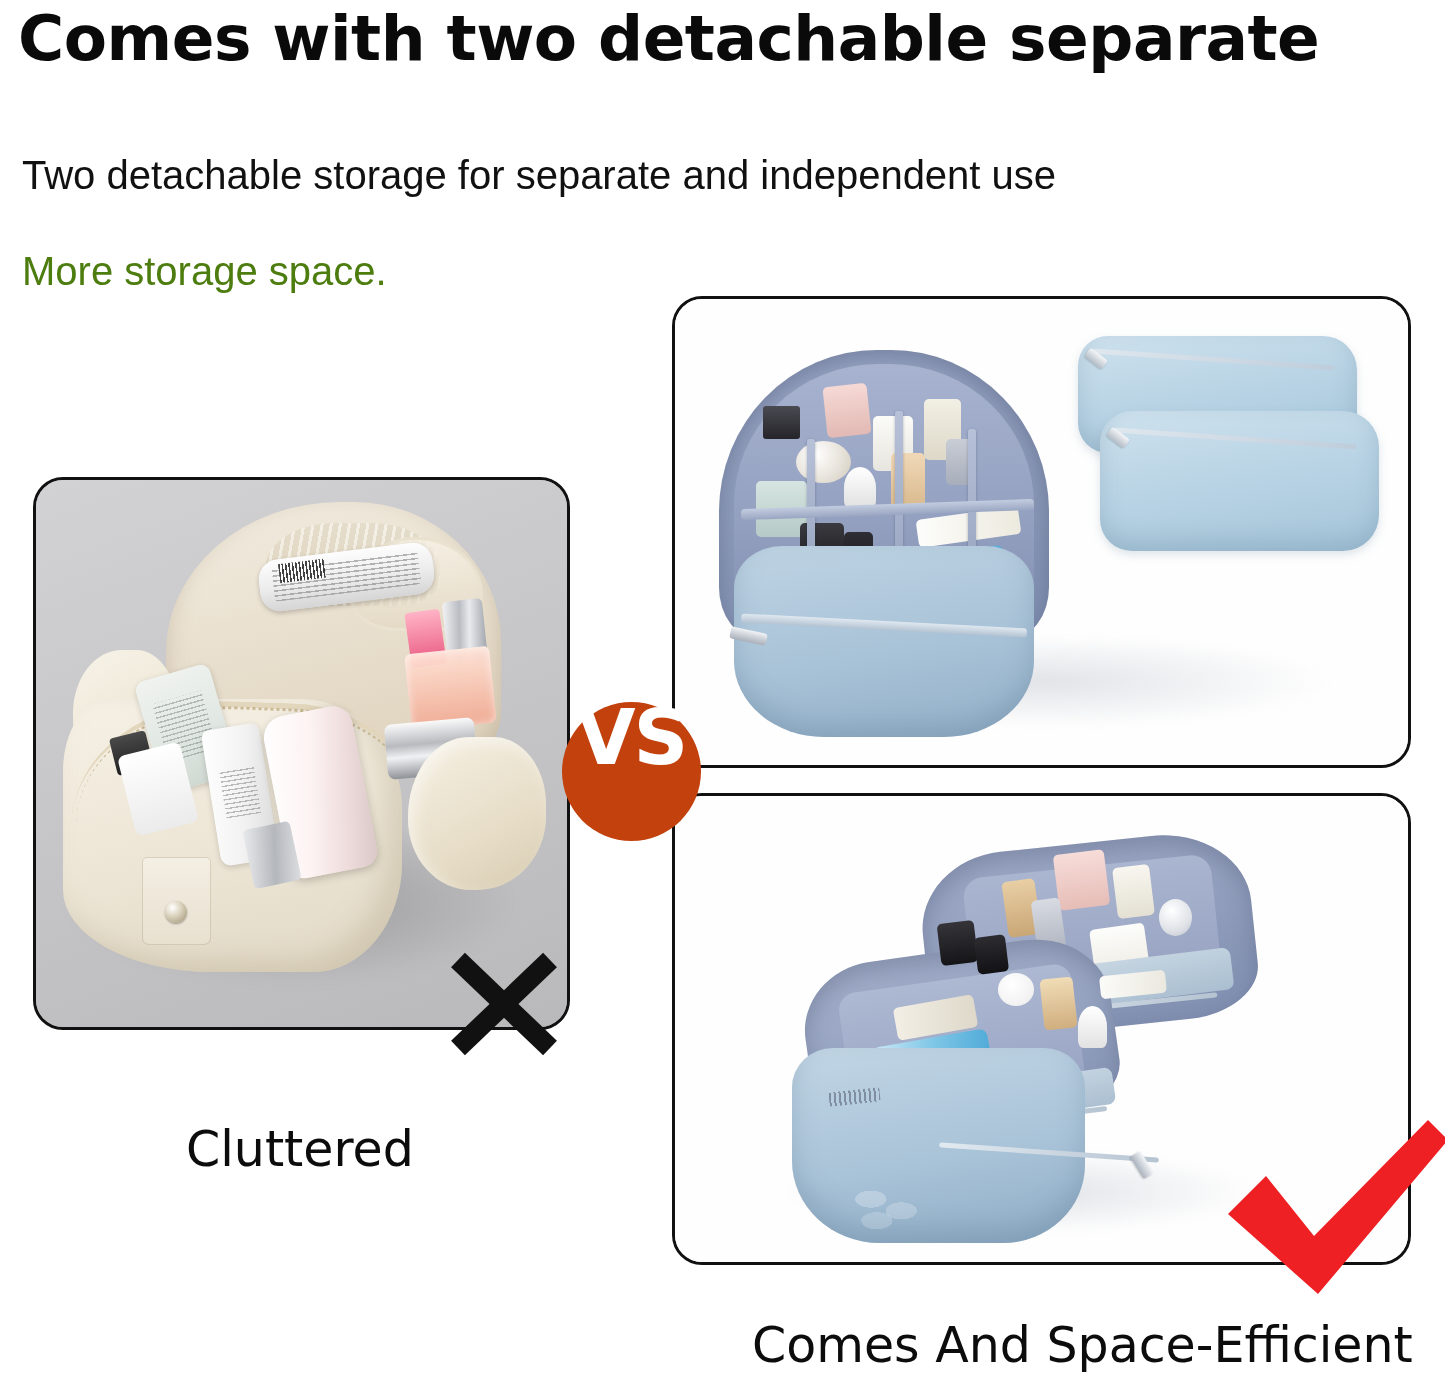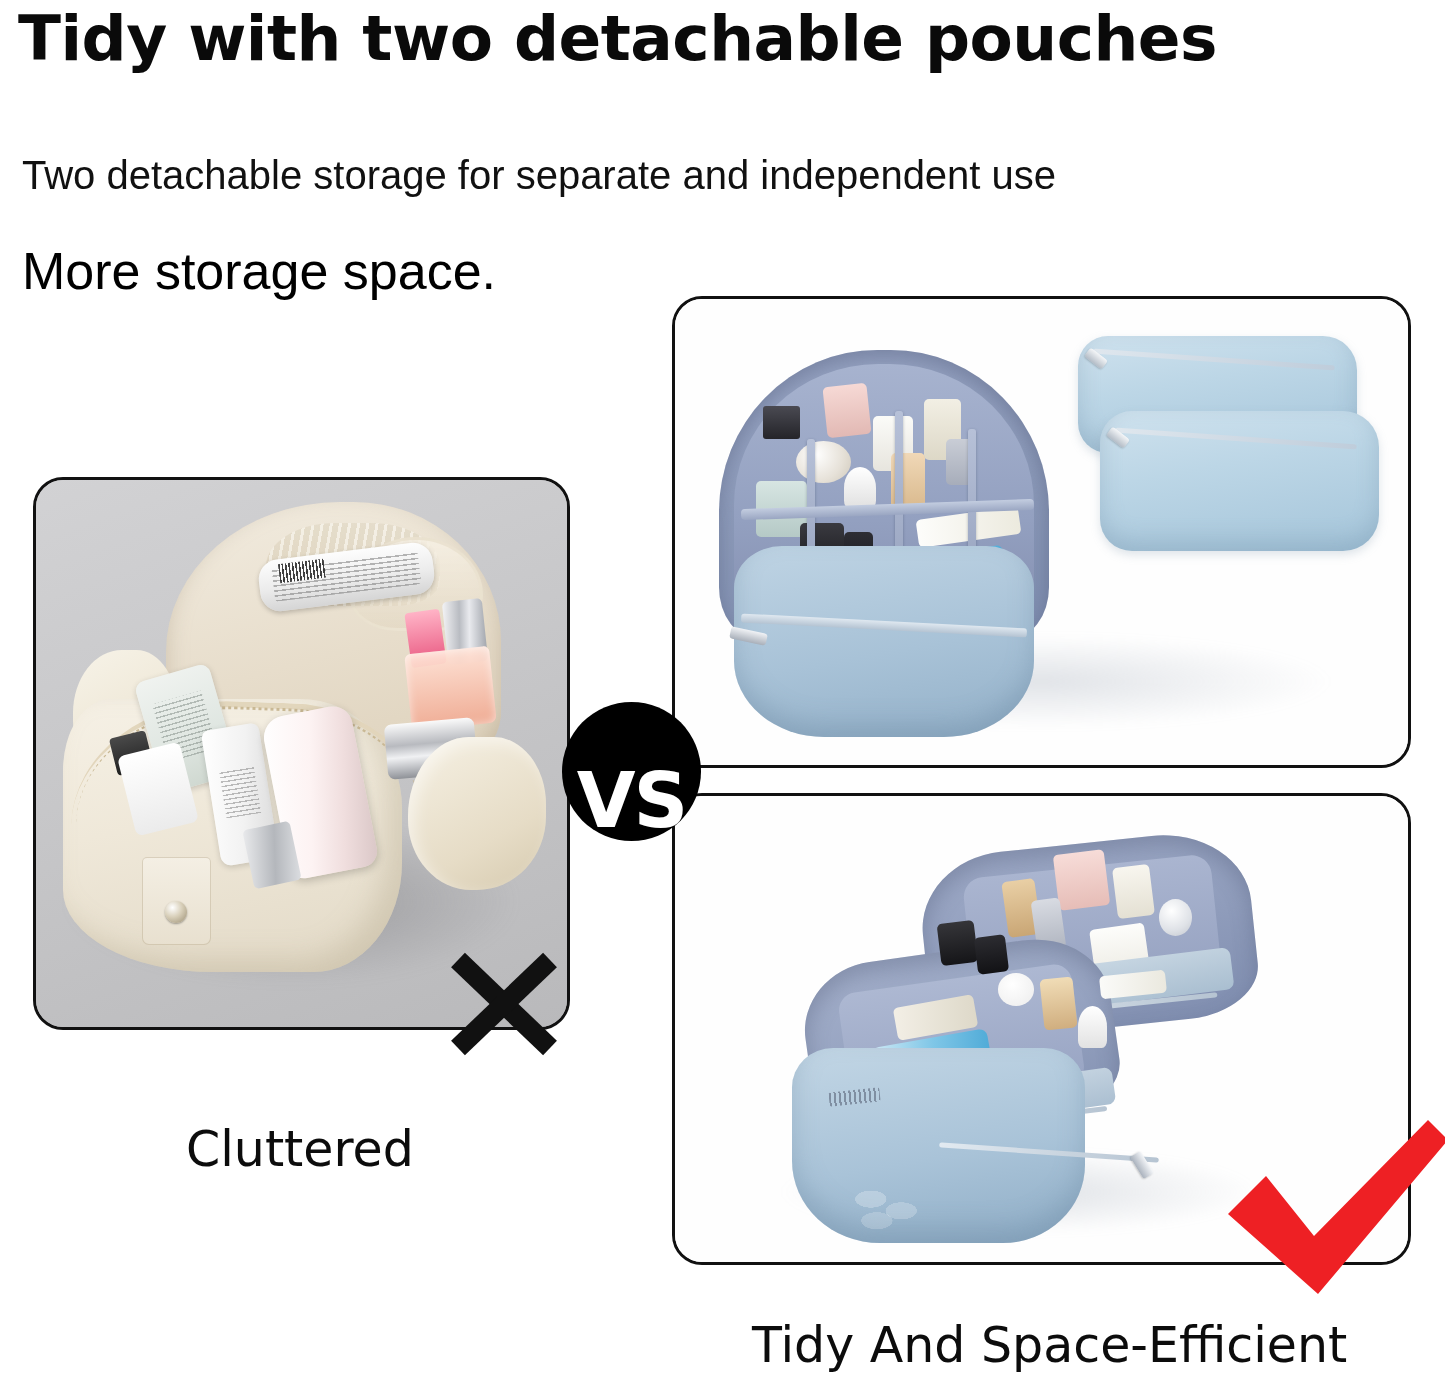--- a/index.html
+++ b/index.html
@@ -40,23 +40,23 @@
     line-height: 46px;
     color: #111111;
     white-space: nowrap;
   }
   #subline-2 {
     position: absolute;
     left: 22px;
     top: 248px;
     font-family: "Liberation Sans", sans-serif;
     font-weight: 400;
-    font-size: 52px;
+    font-size: 40px;
     line-height: 46px;
-    color: #000000;
+    color: #4d7c0f;
     white-space: nowrap;
   }
 
   
   .card {
     position: absolute;
     border: 3px solid #111111;
     border-radius: 30px;
     box-sizing: border-box;
     overflow: hidden;
@@ -415,22 +415,22 @@
     background: repeating-linear-gradient(90deg, rgba(90,100,120,.75) 0 2px, rgba(255,255,255,0) 2px 5px);
     opacity: .8; border-radius: 2px; transform: rotate(-6deg);
   }
 
   
   #vs-badge {
     position: absolute;
     left: 562px; top: 702px;
     width: 139px; height: 139px;
     border-radius: 50%;
-    background: #000000;
-    display: flex; align-items: flex-end; justify-content: center;
+    background: #c2410c;
+    display: flex; align-items: flex-start; justify-content: center;
     z-index: 40;
   }
   #vs-badge span {
     font-family: "DejaVu Sans", sans-serif;
     font-weight: 700;
     font-size: 76px;
     line-height: 76px;
     color: #ffffff;
     letter-spacing: -2px;
     transform: translateY(-2px);
@@ -450,21 +450,21 @@
   #caption-right {
     position: absolute; left: 752px; top: 1318px;
     font-family: "DejaVu Sans", sans-serif;
     font-weight: 400; font-size: 49px; line-height: 56px;
     color: #0c0c0c; white-space: nowrap;
   }
 </style>
 </head>
 <body>
 
-<div id="headline">Tidy with two detachable pouches</div>
+<div id="headline">Comes with two detachable separate</div>
 <div id="subline-1">Two detachable storage for separate and independent use</div>
 <div id="subline-2">More storage space.</div>
 
 <div class="card" id="card-cluttered">
   <div class="photo">
     <div id="cl-bg"></div>
     <div id="cl-shadow"></div>
 
     <div id="cl-lid" class="bagbody">
       <div id="cl-lid-mesh"></div>
@@ -595,13 +595,13 @@
     <line x1="10" y1="10" x2="102" y2="98"></line>
     <line x1="102" y1="10" x2="10" y2="98"></line>
   </g>
 </svg>
 
 <svg id="check-mark" viewBox="0 0 228 182">
   <path d="M6 96 L44 58 L92 118 L206 2 L226 22 L96 176 Z" fill="#ee2024"></path>
 </svg>
 
 <div id="caption-left">Cluttered</div>
-<div id="caption-right">Tidy And Space-Efficient</div>
+<div id="caption-right">Comes And Space-Efficient</div>
 
 </body></html>

